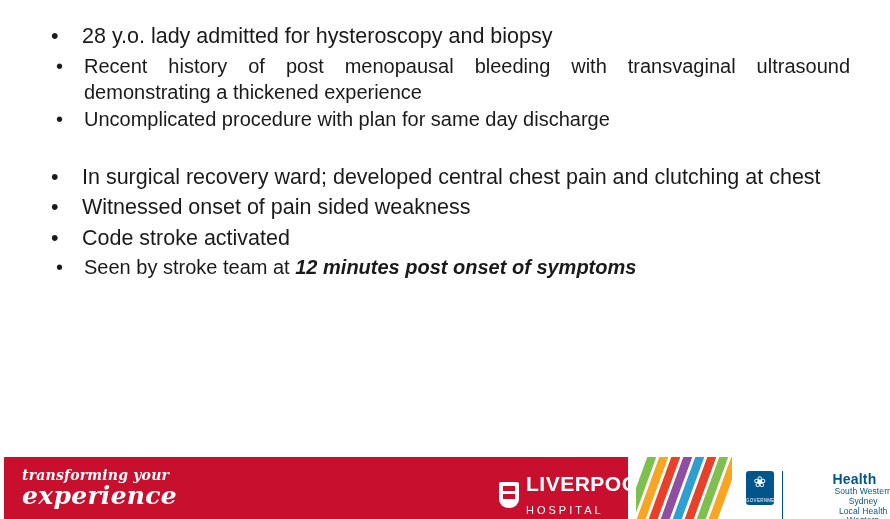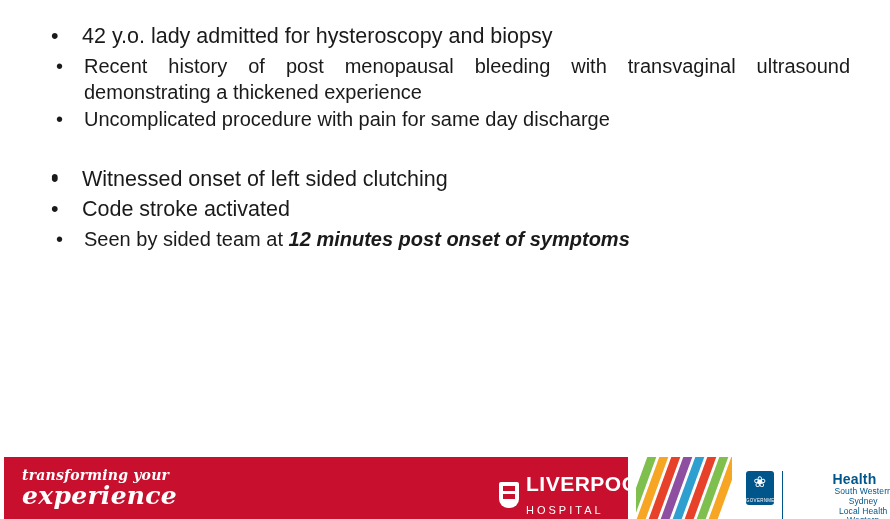--- a/index.html
+++ b/index.html
@@ -259,54 +259,55 @@
 </head>
 <body>
 
 <div class="slide">
 
   <div class="content">
     <ul class="level1">
 
       <li class="l1">
         <span class="bullet">•</span>
-        <span class="text">42 y.o. lady admitted for hysteroscopy and biopsy</span>
+        <span class="text">28 y.o. lady admitted for hysteroscopy and biopsy</span>
       </li>
 
       <ul class="level2">
         <li class="l2 justify-block">
           <span class="bullet">•</span>
           <span class="text">Recent history of post menopausal bleeding with transvaginal ultrasound demonstrating a thickened experience</span>
         </li>
         <li class="l2">
           <span class="bullet">•</span>
-          <span class="text">Uncomplicated procedure with pain for same day discharge</span>
+          <span class="text">Uncomplicated procedure with plan for same day discharge</span>
         </li>
       </ul>
 
       <div class="spacer"></div>
 
       <li class="l1 justify-block">
         <span class="bullet">•</span>
+        <span class="text">In surgical recovery ward; developed central chest pain and clutching at chest</span>
       </li>
 
       <li class="l1">
         <span class="bullet">•</span>
-        <span class="text">Witnessed onset of left sided clutching</span>
+        <span class="text">Witnessed onset of pain sided weakness</span>
       </li>
 
       <li class="l1">
         <span class="bullet">•</span>
         <span class="text">Code stroke activated</span>
       </li>
 
       <ul class="level2">
         <li class="l2">
           <span class="bullet">•</span>
-          <span class="text"><span>Seen by sided team at </span><em class="emph">12 minutes post onset of symptoms</em></span>
+          <span class="text"><span>Seen by stroke team at </span><em class="emph">12 minutes post onset of symptoms</em></span>
         </li>
       </ul>
 
     </ul>
   </div>
 
   <div class="footer">
     <div class="footer-red"></div>
     <div class="footer-white"></div>
 

